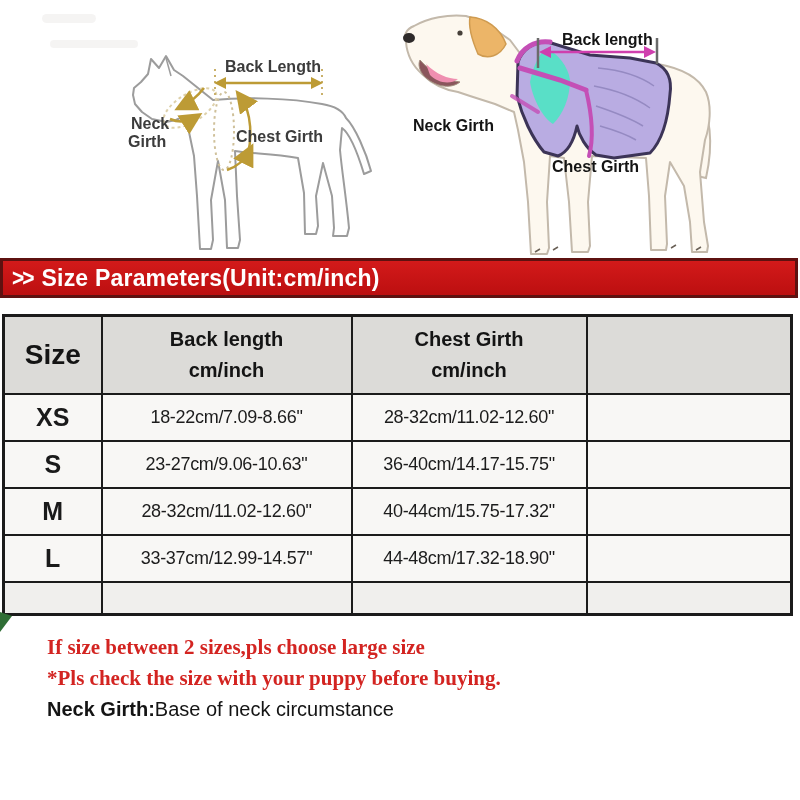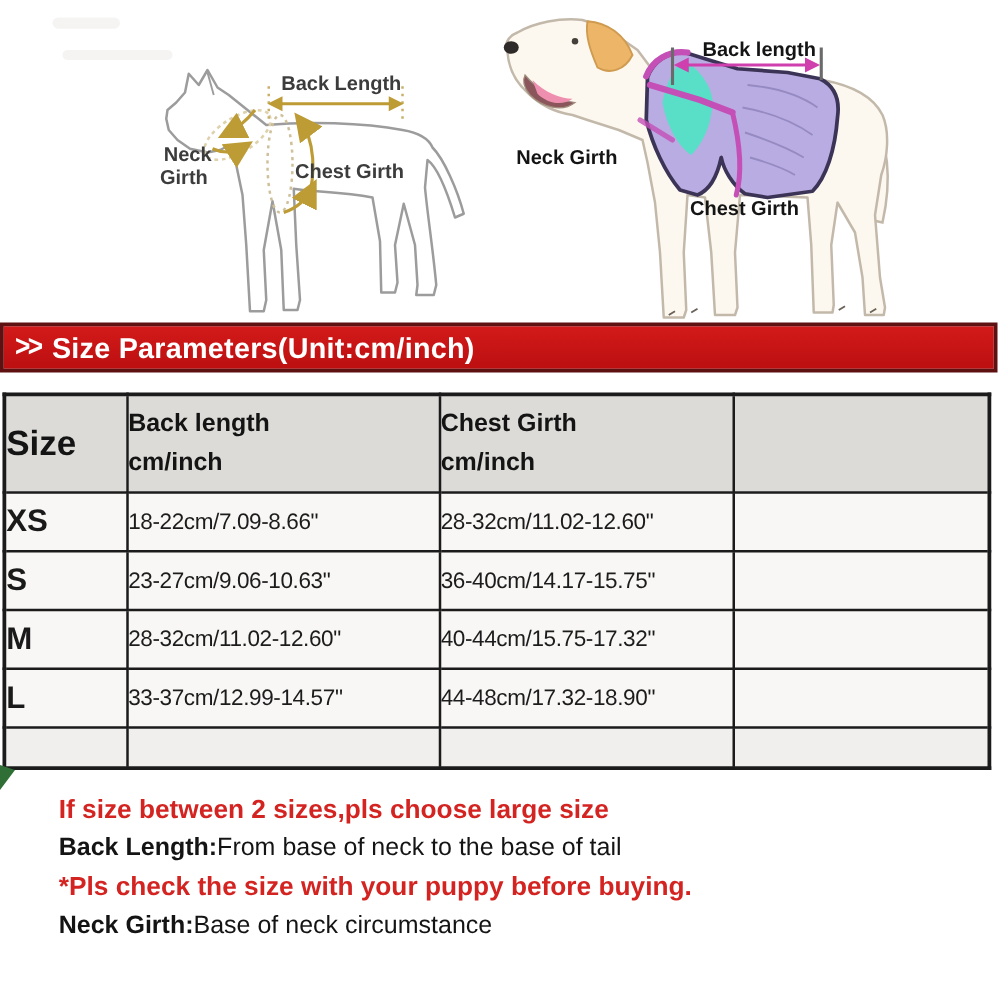--- a/index.html
+++ b/index.html
@@ -20,37 +20,37 @@
   }
   .banner .chev{font-size:21px;letter-spacing:-2px;transform:scaleY(1.15);}
 
   
   table.size-table{
     position:absolute;left:2px;top:314px;width:788px;
     border-collapse:collapse;table-layout:fixed;background:#f8f7f5;
     border:3px solid #1b1b1b;
   }
   table.size-table td,table.size-table th{
-    border:2.5px solid #1b1b1b;text-align:left;vertical-align:middle;
+    border:2.5px solid #1b1b1b;text-align:center;vertical-align:middle;
     padding:0;overflow:hidden;white-space:nowrap;
   }
   tr.head-row{height:78px;}
   tr.head-row th{background:#dcdbd8;color:#141414;}
   th.size-h{font-size:28px;font-weight:bold;}
   .h2line{font-size:20px;font-weight:bold;line-height:1.55;}
   tr.data-row{height:47px;background:#f8f7f5;}
   tr.data-row td.size-c{font-size:25px;font-weight:bold;}
   tr.data-row td.val-c{font-size:18px;letter-spacing:-.3px;color:#1c1c1c;}
   tr.empty-row{height:33px;background:#f0efed;}
 
   
   .notes{position:absolute;left:47px;top:632px;width:730px;}
   .note-line{font-size:20px;line-height:31px;color:#141414;white-space:nowrap;}
   .note-line b{font-weight:bold;}
-  .note-red{color:#d32421;font-weight:bold;font-size:21px;}
+  .note-red{color:#d32421;font-weight:bold;font-size:21px;font-family:Liberation Serif, serif;}
 
   .green-corner{position:absolute;left:0;top:608px;}
 </style>
 </head>
 <body>
 
 <div class="stage">
 
   <div class="smudge" style="left:42px;top:14px;width:54px;height:9px;"></div>
   <div class="smudge" style="left:50px;top:40px;width:88px;height:8px;"></div>
@@ -194,18 +194,17 @@
     </tr>
   </tbody>
     </table>
 
   <svg class="green-corner" width="14" height="26" viewBox="0 0 14 26">
     <polygon points="0,4 12,8 0,24" fill="#2f6e35"></polygon>
   </svg>
 
   <div class="notes">
     <div class="note-line note-red">If size between 2 sizes,pls choose large size</div>
-    <div class="note-line"><b>Back Length:</b><span>From base of neck to the base of tail</span></div>
     <div class="note-line note-red">*Pls check the size with your puppy before buying.</div>
     <div class="note-line"><b>Neck Girth:</b><span>Base of neck circumstance</span></div>
   </div>
 
 </div>
 
 </body></html>

